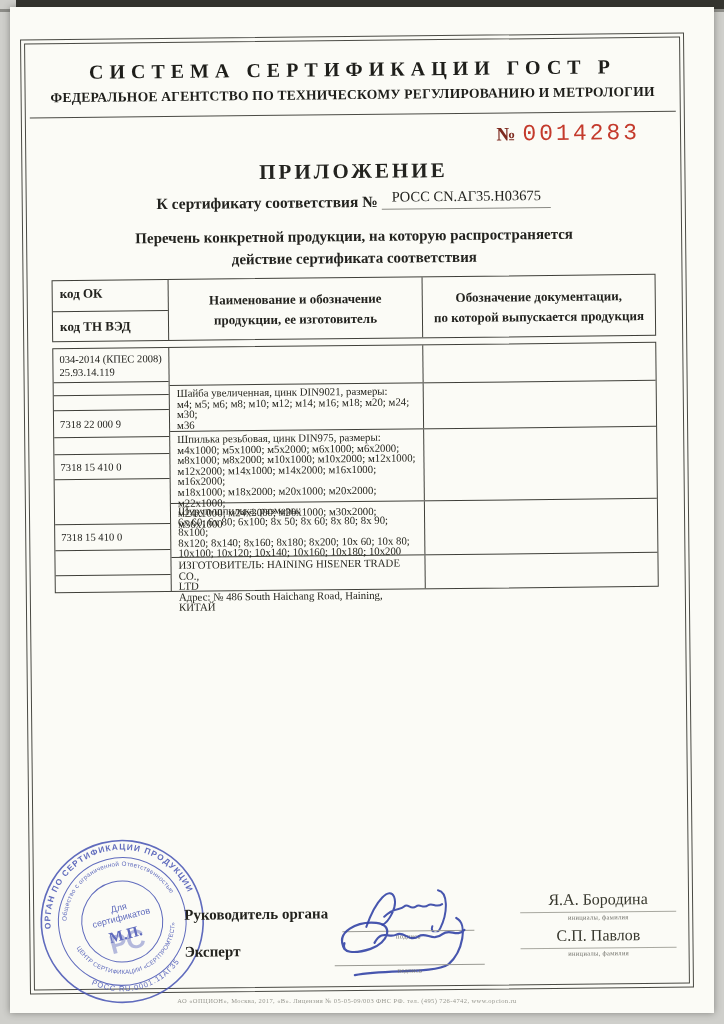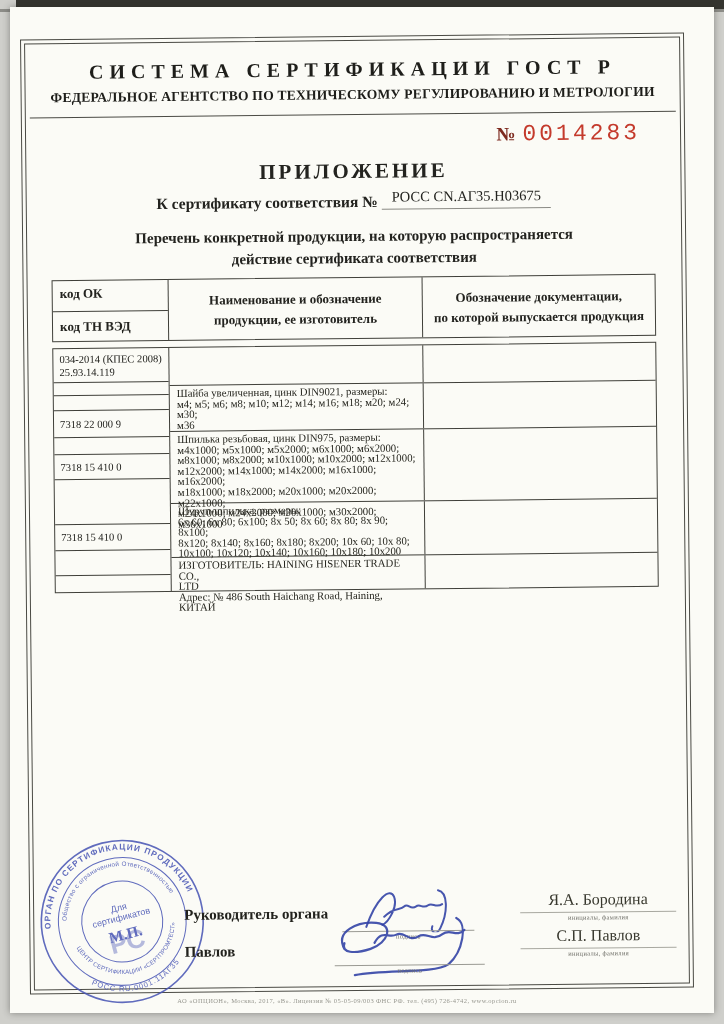--- a/index.html
+++ b/index.html
@@ -214,21 +214,21 @@
               <text x="85" y="74" font-size="9" text-anchor="middle">Для</text>
               <text x="85" y="84" font-size="9" text-anchor="middle">сертификатов</text>
               <text x="85" y="114" font-size="26" text-anchor="middle" opacity=".45" font-weight="bold">РС</text>
               <text x="85" y="103" font-size="15" text-anchor="middle" font-family="Liberation Serif, serif" font-weight="bold">М.П.</text>
             </g>
           </g>
         </svg>
       </div>
 
       <div class="role role1">Руководитель органа</div>
-      <div class="role role2">Павлов</div>
+      <div class="role role2">Эксперт</div>
 
       <svg class="sig-svg sig1" width="120" height="50" viewBox="0 0 120 50">
         <path d="M6,44 C16,16 30,4 34,14 C38,24 28,40 22,42 M24,34 C34,24 40,28 44,24 C48,20 50,28 56,24 C60,21 63,27 68,23 C72,20 76,26 82,22 M78,8 C88,10 88,30 80,46 C76,54 70,50 72,44" stroke="#3344a6" stroke-width="2" fill="none" stroke-linecap="round" opacity=".9"></path>
       </svg>
       <div class="sigline sigline1">
         <div class="caption">подпись</div>
       </div>
 
       <svg class="sig-svg sig2" width="160" height="64" viewBox="0 0 160 64">
         <path d="M14,34 C4,16 28,6 46,8 C64,10 58,28 40,34 C24,39 10,38 14,28 M44,28 C52,14 58,24 66,20 C74,16 78,28 88,22 C96,17 102,28 112,20 C120,14 126,24 134,16 M126,4 C138,10 132,38 118,50 C102,60 56,54 24,60" stroke="#3344a6" stroke-width="2.2" fill="none" stroke-linecap="round" opacity=".9"></path>

